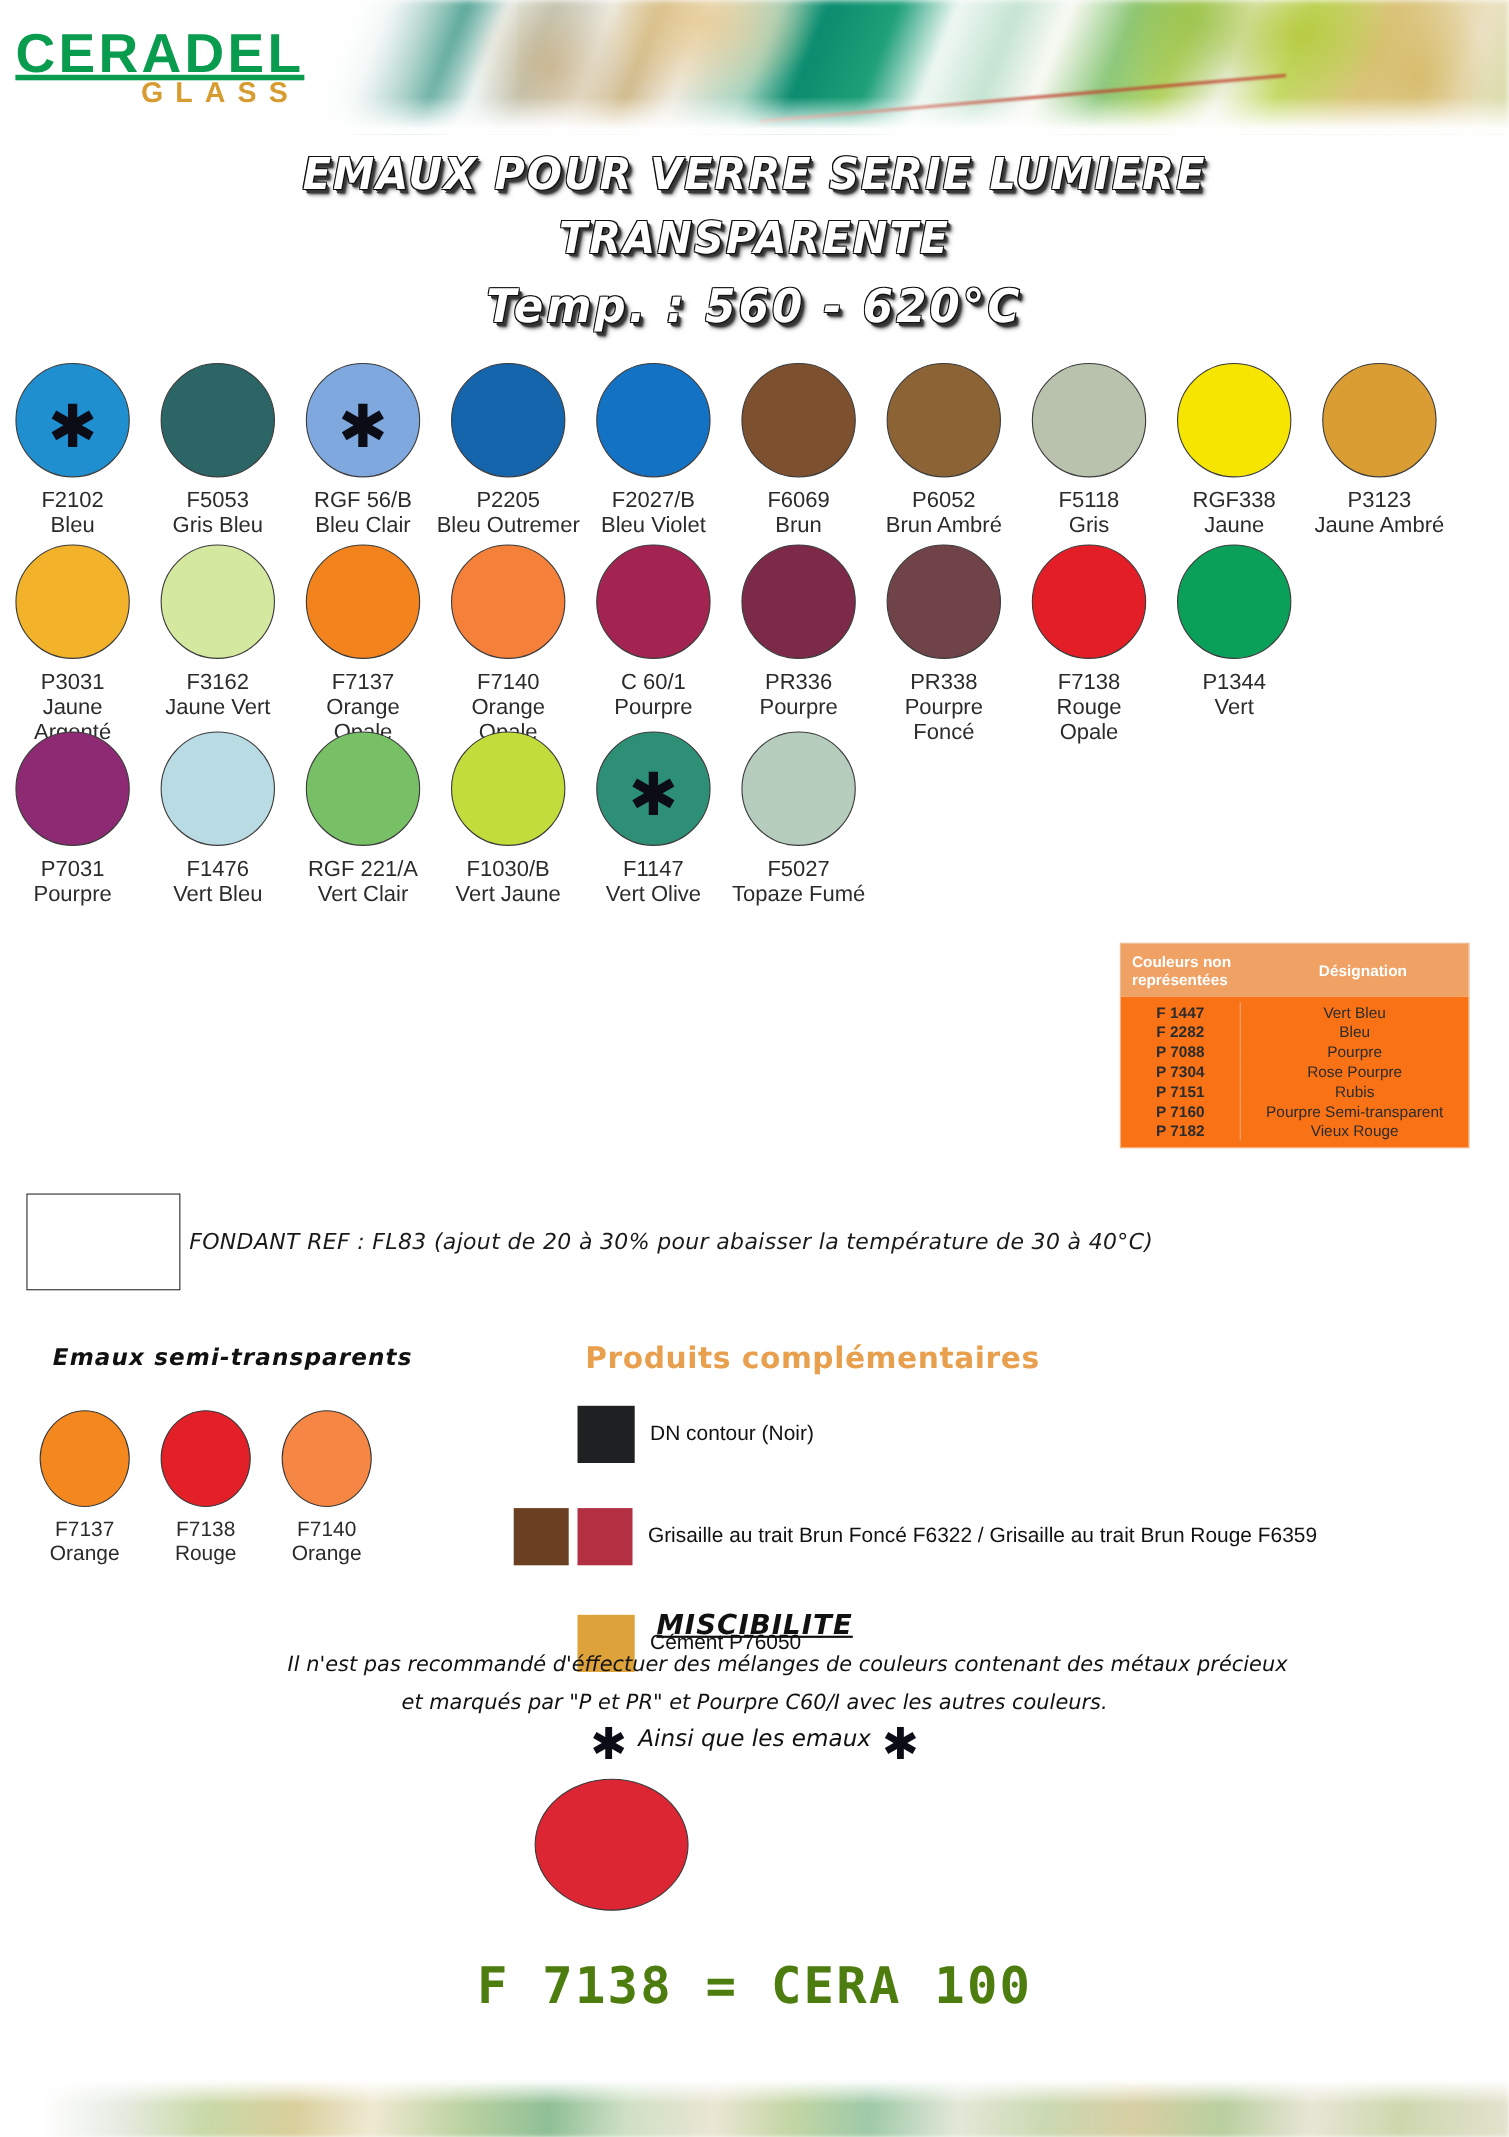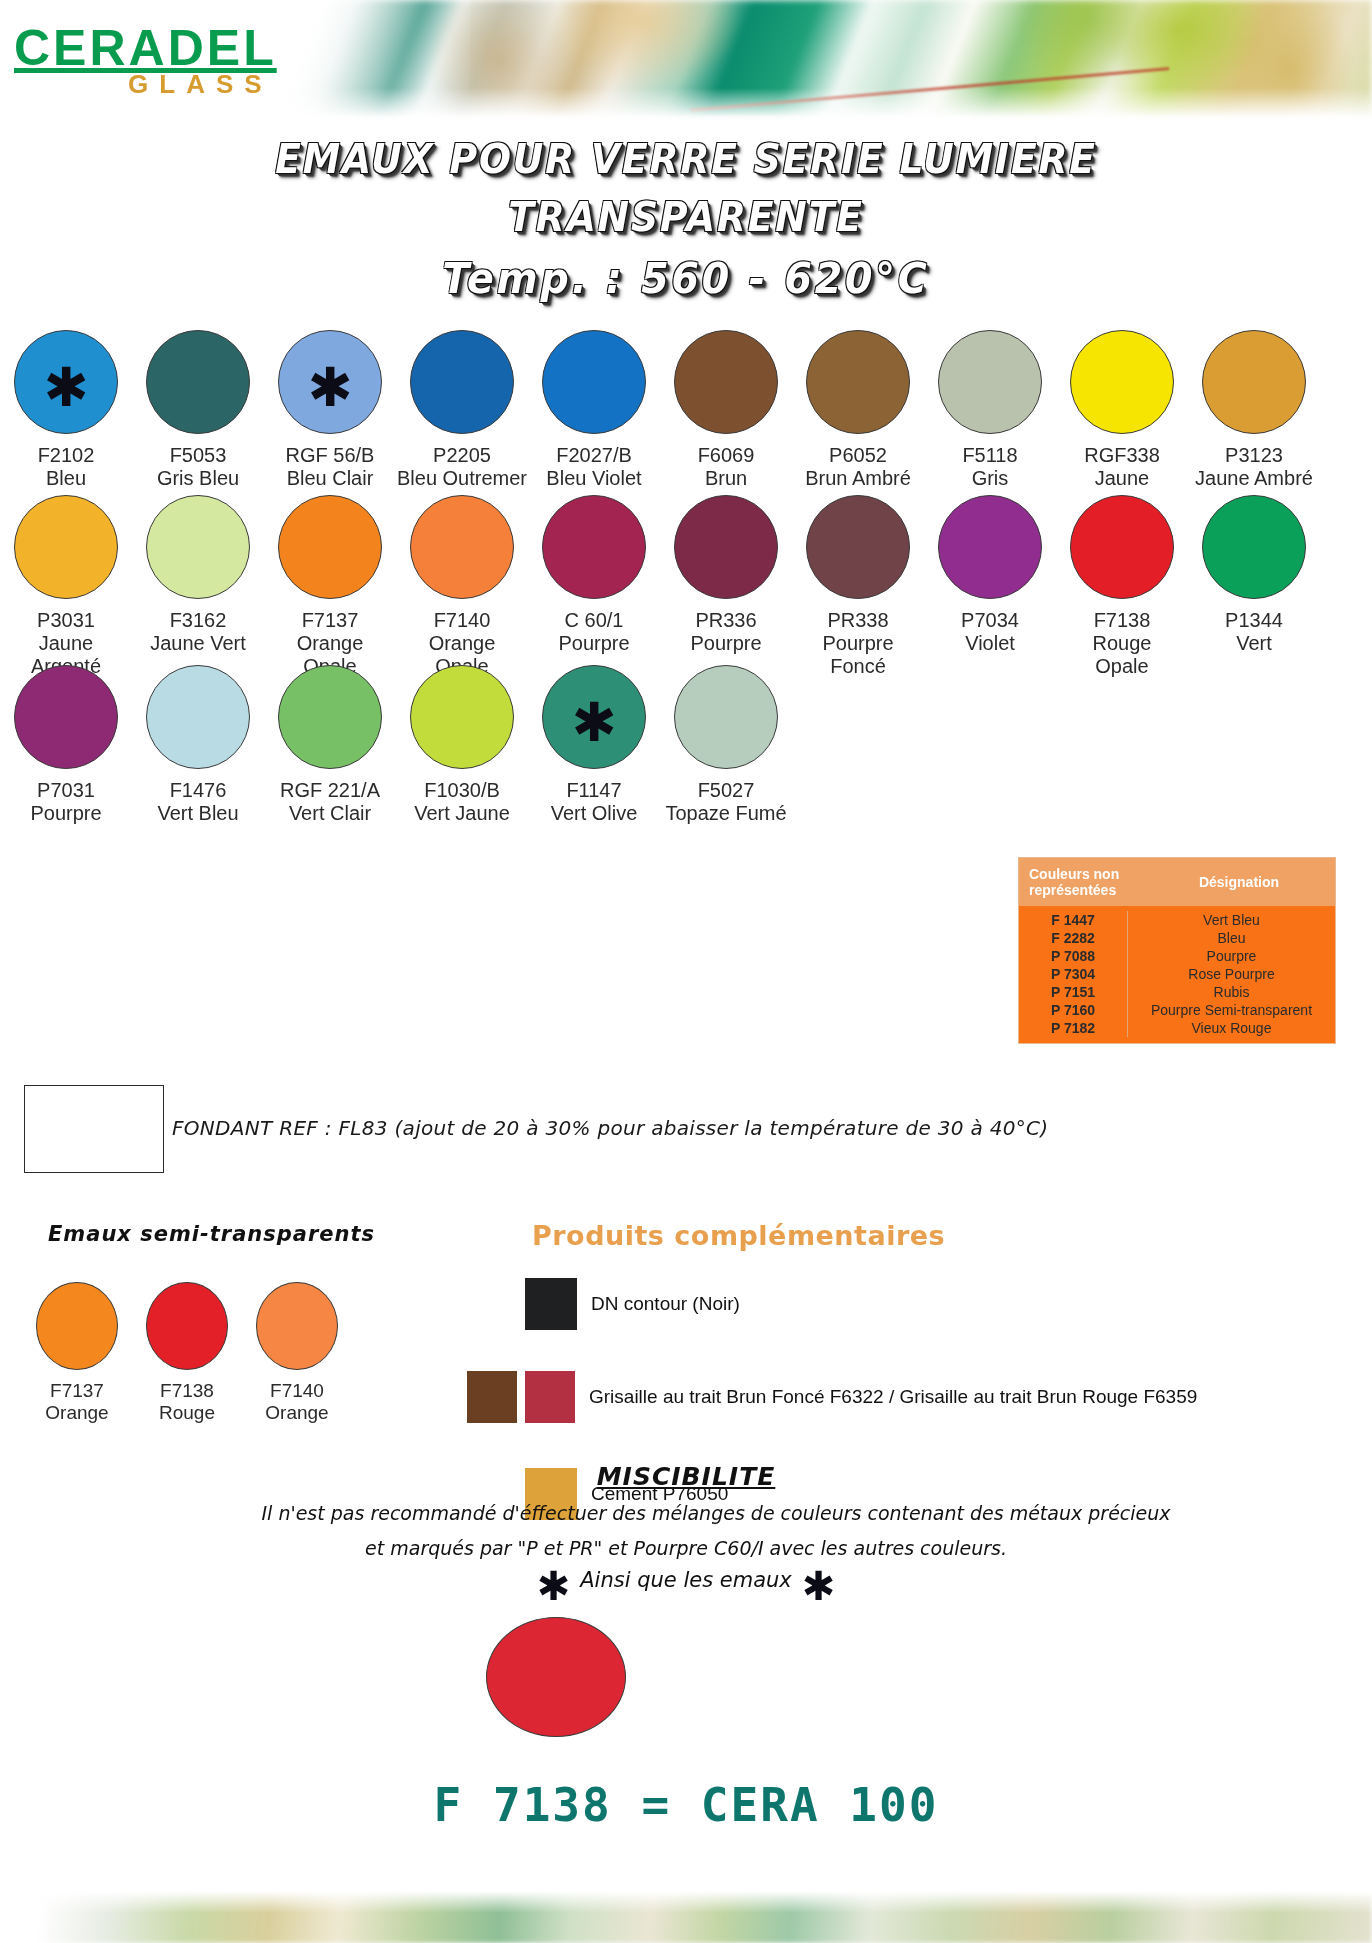--- a/index.html
+++ b/index.html
@@ -201,21 +201,21 @@
   }
 
   .final-swatch{
     position:absolute;left:486px;top:1617px;
     width:140px;height:120px;border-radius:50%;
     border:1px solid #3a3a3a;box-sizing:border-box;
   }
   .final-text{
     position:absolute;left:0;top:1778px;width:1372px;text-align:center;
     font-family:"DejaVu Sans Mono",monospace;
-    font-size:46px;font-weight:bold;color:#0f766e;letter-spacing:2px;
+    font-size:46px;font-weight:bold;color:#4d7c0f;letter-spacing:2px;
   }
 
   
   .footer{
     position:absolute;left:0;bottom:0;width:1372px;height:52px;overflow:hidden;
   }
   .footer-photo{
     position:absolute;left:0;top:0;width:1372px;height:52px;
     background:linear-gradient(95deg,
       #ffffff 0px,#ffffff 40px,
@@ -354,25 +354,20 @@
       <div class="code">PR336</div>
       <div class="cname">Pourpre</div>
     </div>
     <div class="cell">
       <div class="swatch" style="background: rgb(111, 67, 72);"></div>
       <div class="code">PR338</div>
       <div class="cname">Pourpre</div>
       <div class="cname">Foncé</div>
     </div>
     <div class="cell">
-      <div class="swatch" style="background: rgb(145, 45, 142);"></div>
-      <div class="code">P7034</div>
-      <div class="cname">Violet</div>
-    </div>
-    <div class="cell">
       <div class="swatch" style="background: rgb(227, 30, 38);"></div>
       <div class="code">F7138</div>
       <div class="cname">Rouge</div>
       <div class="cname">Opale</div>
     </div>
     <div class="cell">
       <div class="swatch" style="background: rgb(11, 160, 90);"></div>
       <div class="code">P1344</div>
       <div class="cname">Vert</div>
     </div>

